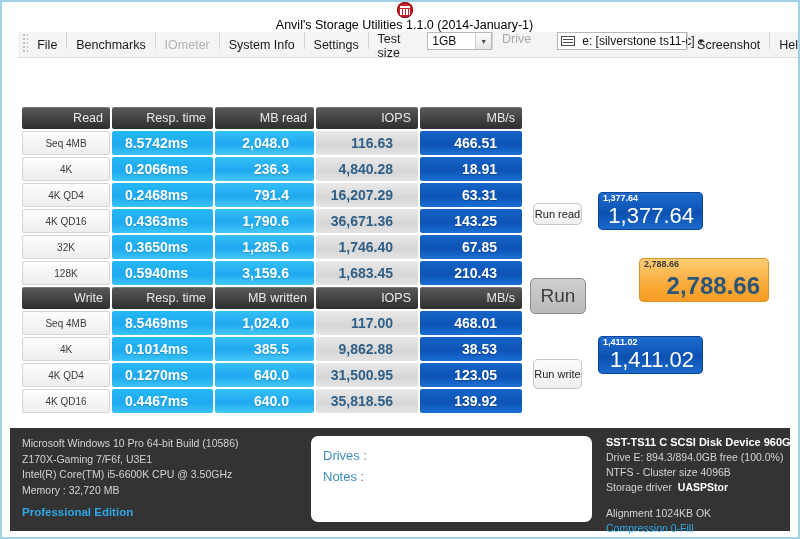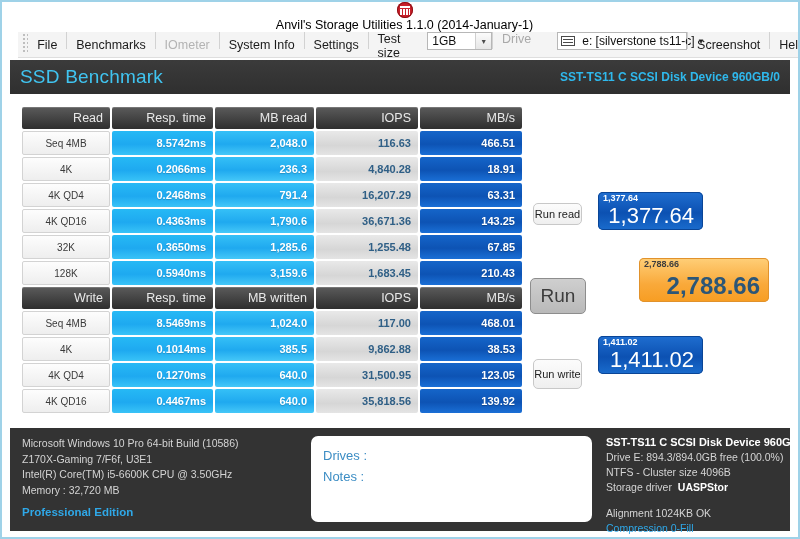--- a/index.html
+++ b/index.html
@@ -103,23 +103,23 @@
   .th {
     height:22px; margin:0 2px 2px 0; border-radius:2px;
     background:linear-gradient(#5b5b5b,#2e2e2e);
     color:#e9e9e9; font-size:12.5px;
     display:flex; align-items:center; justify-content:flex-end;
     padding-right:7px;
     box-shadow:inset 0 1px 0 rgba(255,255,255,.18);
   }
   .cell {
     height:24px; margin:0 2px 2px 0; border-radius:2px;
-    font-size:11px; font-weight:bold;
+    font-size:14px; font-weight:bold;
     display:flex; align-items:center; justify-content:flex-end;
-    padding-right:7px;
+    padding-right:25px;
   }
   .c-label {
     background:linear-gradient(#fdfdfd,#eeeeee);
     border:1px solid #d3d3d3; color:#3a3a3a;
     font-weight:normal; font-size:10px;
     justify-content:center; padding-right:0;
   }
   .c-resp {
     background:linear-gradient(#26b9f5,#1ea9f0 55%,#39c3f7);
     color:#ffffff; text-shadow:0 1px 1px rgba(0,0,0,.18);
@@ -251,24 +251,20 @@
       <span class="drive-icon"></span>
       <span class="cval">e: [silverstone ts11-c]</span>
       <span class="chevron">▾</span>
     </div>
     <div class="sep"></div>
     <div class="mi">Screenshot</div>
     <div class="sep"></div>
     <div class="mi">Help</div>
   </div>
 
-  <div class="bench-band">
-    <div class="bench-title">SSD Benchmark</div>
-    <div class="bench-device">SST-TS11 C SCSI Disk Device 960GB/0</div>
-  </div>
 
   <div class="tbl" id="read-table" style="left:20px; top:105px;">
     <div class="trow">
       <div class="th w-label">Read</div>
       <div class="th w-resp">Resp. time</div>
       <div class="th w-mb">MB read</div>
       <div class="th w-iops">IOPS</div>
       <div class="th w-mbs">MB/s</div>
     </div>
     <div id="read-rows">
@@ -297,21 +293,21 @@
           <div class="cell c-label w-label">4K QD16</div>
           <div class="cell c-resp w-resp">0.4363ms</div>
           <div class="cell c-mb w-mb">1,790.6</div>
           <div class="cell c-iops w-iops">36,671.36</div>
           <div class="cell c-mbs w-mbs">143.25</div>
         </div>
         <div class="trow">
           <div class="cell c-label w-label">32K</div>
           <div class="cell c-resp w-resp">0.3650ms</div>
           <div class="cell c-mb w-mb">1,285.6</div>
-          <div class="cell c-iops w-iops">1,255.48</div>
+          <div class="cell c-iops w-iops">1,746.40</div>
           <div class="cell c-mbs w-mbs">67.85</div>
         </div>
         <div class="trow">
           <div class="cell c-label w-label">128K</div>
           <div class="cell c-resp w-resp">0.5940ms</div>
           <div class="cell c-mb w-mb">3,159.6</div>
           <div class="cell c-iops w-iops">1,683.45</div>
           <div class="cell c-mbs w-mbs">210.43</div>
         </div>
       </div>

